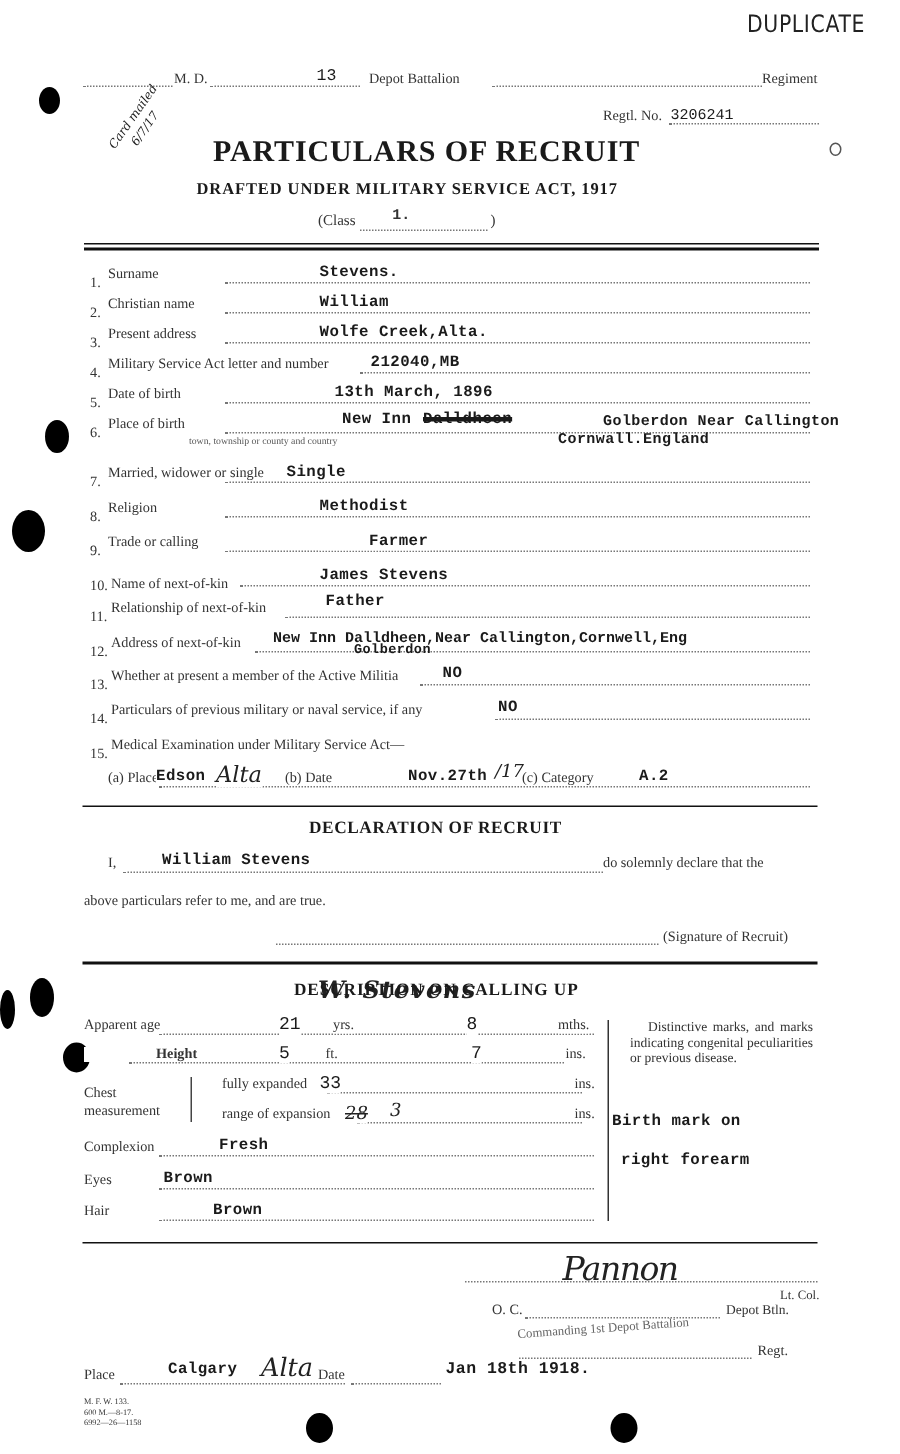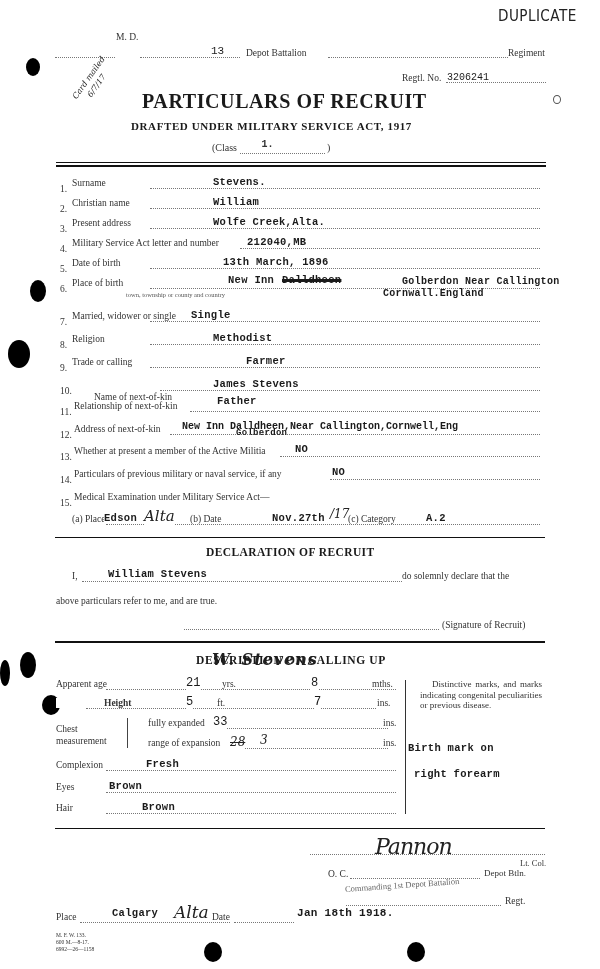--- a/index.html
+++ b/index.html
@@ -25,21 +25,21 @@
 <div class="hole" style="left:0px;top:660px;width:10px;height:26px;"></div>
 <div class="hole" style="left:20px;top:652px;width:16px;height:26px;"></div>
 <div class="hole" style="left:42px;top:695px;width:18px;height:20px;"></div>
 <div class="hole" style="left:204px;top:942px;width:18px;height:20px;"></div>
 <div class="hole" style="left:407px;top:942px;width:18px;height:20px;"></div>
 <div class="abs" style="left:553px;top:95px;width:8px;height:9px;border:1px solid #555;border-radius:50%;"></div>
 
 <div class="abs" style="left:498px;top:6px;font-family:'DejaVu Sans',sans-serif;font-size:16px;letter-spacing:0.5px;color:#222;transform:scaleX(0.85);transform-origin:left;">DUPLICATE</div>
 
 <div class="dots" style="left:55px;top:57px;width:60px;"></div>
-<span class="abs lbl" style="left:116px;top:32px;">M. D.</span>
+<span class="abs lbl" style="left:116px;top:48px;">M. D.</span>
 <div class="dots" style="left:140px;top:57px;width:100px;"></div>
 <span class="abs" style="left:211px;top:45px;font-size:11px;font-family:'Liberation Mono',monospace;">13</span>
 <span class="abs lbl" style="left:246px;top:48px;">Depot Battalion</span>
 <div class="dots" style="left:328px;top:57px;width:180px;"></div>
 <span class="abs lbl" style="left:508px;top:48px;">Regiment</span>
 
 <span class="abs lbl" style="left:402px;top:73px;">Regtl. No.</span>
 <span class="abs" style="left:447px;top:72px;font-size:10px;font-family:'Liberation Mono',monospace;">3206241</span>
 <div class="dots" style="left:446px;top:82px;width:100px;"></div>
 
@@ -93,21 +93,21 @@
     <span class="abs typed" style="left:163px;top:-2px;background:#fff;">13th March, 1896</span>
   </div>
   <div class="row" style="top:278px;">
     <span class="lbl">6.</span>
     <span class="abs lbl" style="left:12px;top:0;">Place of birth</span>
     <div class="dots" style="left:90px;width:390px;"></div>
     <span class="abs typed" style="left:168px;top:-4px;background:#fff;">New Inn</span>
     <span class="abs typed" style="left:222px;top:-4px;background:#fff;text-decoration:line-through;text-decoration-thickness:3px;">Dalldheen</span>
     <span class="abs typed" style="left:342px;top:-2px;background:#fff;font-size:10px;">Golberdon Near Callington</span>
     <span class="abs" style="left:66px;top:13px;font-size:6.5px;color:#555;">town, township or county and country</span>
-    <span class="abs typed" style="left:323px;top:10px;font-size:10px;">Cornwall.England</span>
+    <span class="abs typed" style="left:312px;top:10px;font-size:10px;">Cornwall.England</span>
   </div>
   <div class="row" style="top:311px;">
     <span class="lbl">7.</span>
     <span class="abs lbl" style="left:12px;top:0;">Married, widower or single</span>
     <div class="dots" style="left:90px;width:390px;"></div>
     <span class="abs typed" style="left:131px;top:-2px;background:#fff;">Single</span>
   </div>
   <div class="row" style="top:334px;">
     <span class="lbl">8.</span>
     <span class="abs lbl" style="left:12px;top:0;">Religion</span>
@@ -115,21 +115,21 @@
     <span class="abs typed" style="left:153px;top:-2px;background:#fff;">Methodist</span>
   </div>
   <div class="row" style="top:357px;">
     <span class="lbl">9.</span>
     <span class="abs lbl" style="left:12px;top:0;">Trade or calling</span>
     <div class="dots" style="left:90px;width:390px;"></div>
     <span class="abs typed" style="left:153px;top:-2px;background:#fff;padding-left:33px;">Farmer</span>
   </div>
   <div class="row" style="top:380px;">
     <span class="lbl">10.</span>
-    <span class="abs lbl" style="left:14px;top:12px;margin-left:20px;">Name of next-of-kin</span>
+    <span class="abs lbl" style="left:14px;top:5px;">Name of next-of-kin</span>
     <div class="dots" style="left:100px;width:380px;"></div>
     <span class="abs typed" style="left:153px;top:-2px;background:#fff;">James Stevens</span>
   </div>
   <div class="row" style="top:401px;">
     <span class="lbl">11.</span>
     <span class="abs lbl" style="left:14px;top:0;">Relationship of next-of-kin</span>
     <div class="dots" style="left:130px;width:350px;"></div>
     <span class="abs typed" style="left:157px;top:-6px;background:#fff;">Father</span>
   </div>
   <div class="row" style="top:424px;">

